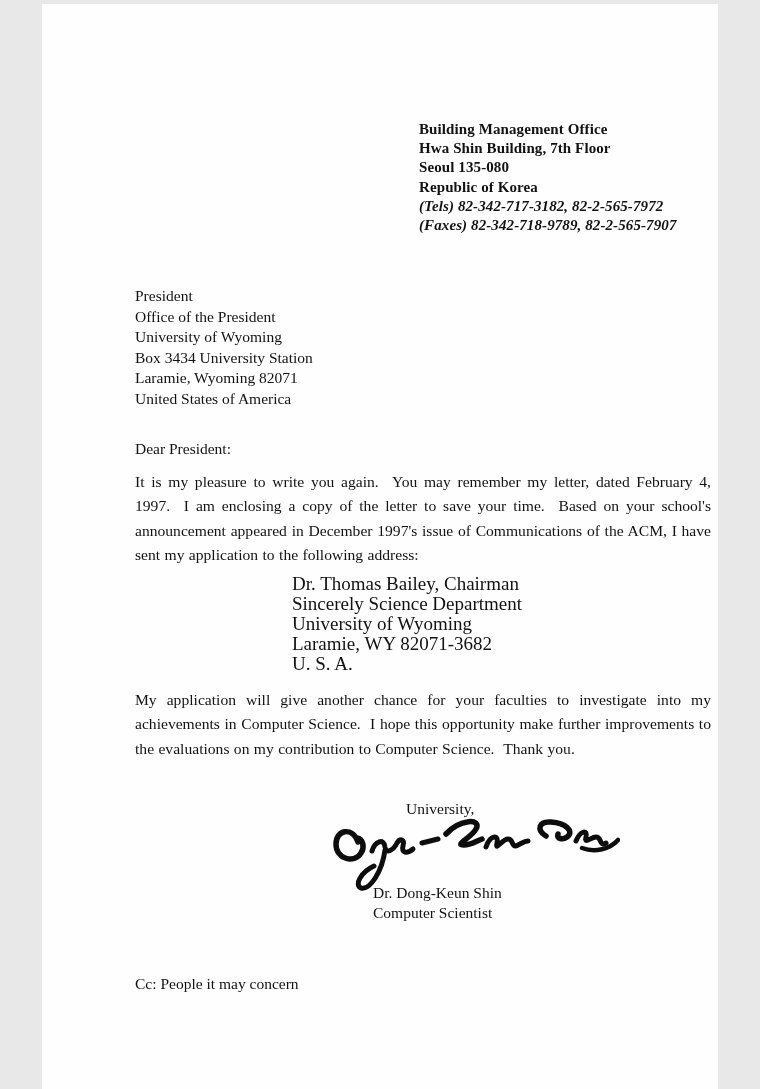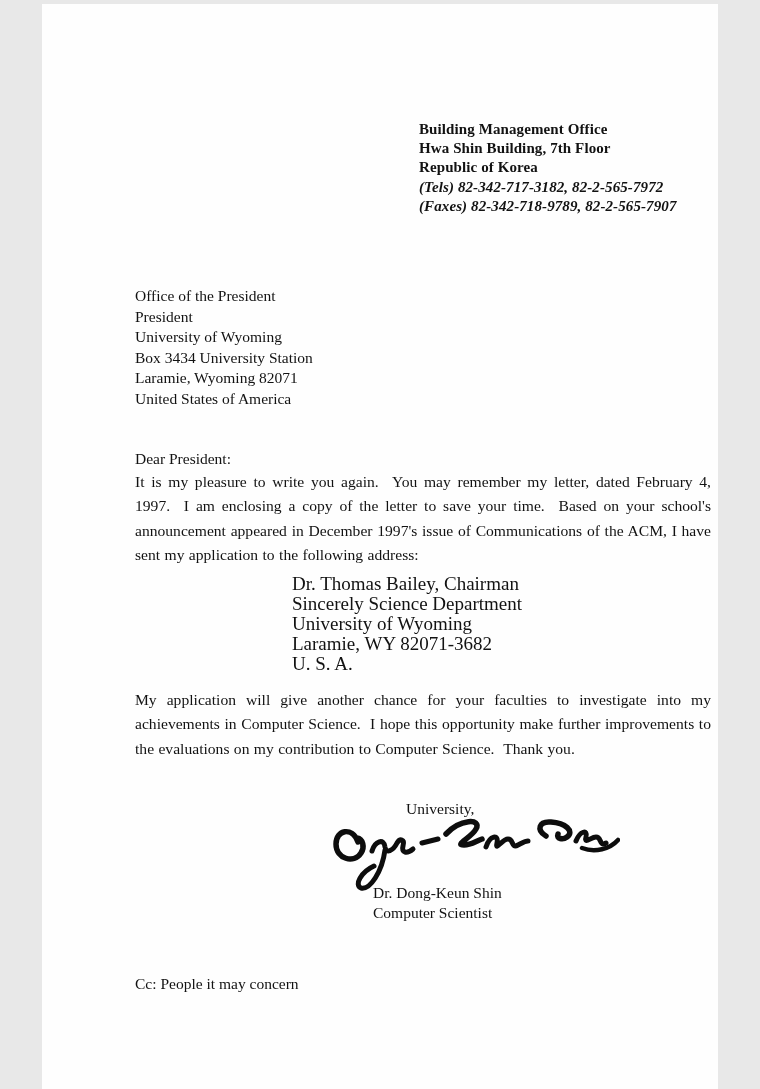--- a/index.html
+++ b/index.html
@@ -37,21 +37,21 @@
   .recipient {
     left: 93px;
     top: 282px;
     width: 300px;
     font-size: 15.5px;
     line-height: 20.6px;
   }
 
   .salutation {
     left: 93px;
-    top: 446px;
+    top: 436px;
     font-size: 15.5px;
   }
 
   .para {
     left: 93px;
     width: 576px;
     font-size: 15.6px;
     line-height: 24.4px;
     text-align: justify;
     word-spacing: 0.5px;
@@ -97,28 +97,29 @@
   }
 </style>
 </head>
 <body>
 
 <div class="page">
 
   <div class="abs sender">
     <div>Building Management Office</div>
     <div>Hwa Shin Building, 7th Floor</div>
+    <div>Seoul 135-080</div>
     <div>Republic of Korea</div>
     <div class="contact">(Tels) 82-342-717-3182, 82-2-565-7972</div>
     <div class="contact">(Faxes) 82-342-718-9789, 82-2-565-7907</div>
   </div>
 
   <div class="abs recipient">
+    <div>President</div>
     <div>Office of the President</div>
-    <div>President</div>
     <div>University of Wyoming</div>
     <div>Box 3434 University Station</div>
     <div>Laramie, Wyoming 82071</div>
     <div>United States of America</div>
   </div>
 
   <div class="abs salutation">Dear President:</div>
 
   <div class="abs para para1">It is my pleasure to write you again. &nbsp;You may remember my letter, dated February 4, 1997. &nbsp;I am enclosing a copy of the letter to save your time. &nbsp;Based on your school's announcement appeared in December 1997's issue of Communications of the ACM, I have sent my application to the following address:</div>
 

